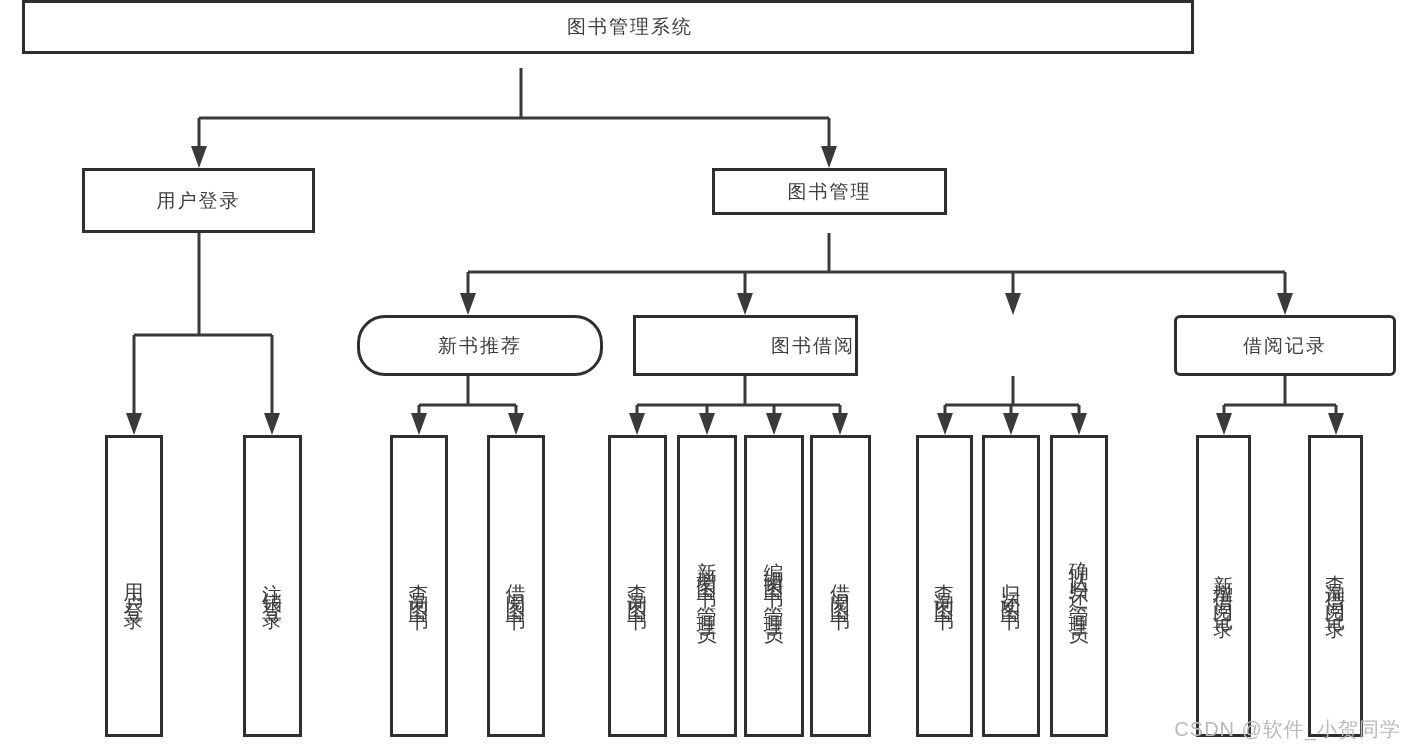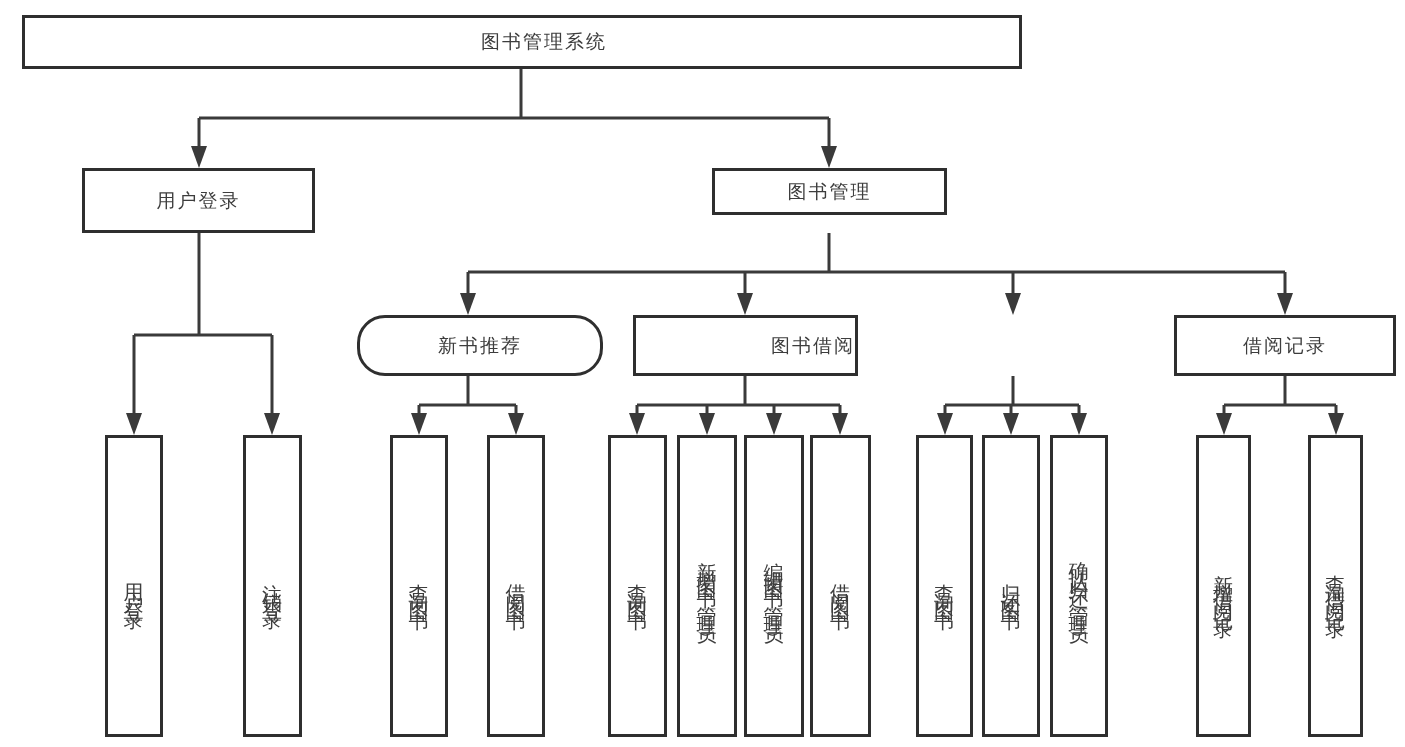--- a/index.html
+++ b/index.html
@@ -22,27 +22,27 @@
   }
   .hbox { font-size:19px; letter-spacing:2px; }
   .leaf span {
     writing-mode:vertical-rl;
     text-orientation:mixed;
     font-size:20px;
     letter-spacing:9px;
     line-height:1;
     color:#3d3d3d;
   }
-  #root-box   { left:22px;  top:15px;  width:1000px; height:54px;padding-left:44px; }
+  #root-box   { left:22px;  top:0;  width:1172px; height:54px;padding-left:44px; }
   #n-l2-0     { left:82px;  top:168px; width:233px;  height:65px; }
   #n-l2-1     { left:712px; top:168px; width:235px;  height:47px; }
   #n-l3-0     { left:357px;  top:315px; width:246px; height:61px;border-radius:28px; }
   #n-l3-1     { left:633px;  top:315px; width:225px; height:61px;justify-content:flex-end; }
   #n-l3-2     { left:902px;  top:315px; width:222px; height:61px; }
-  #n-l3-3     { left:1174px; top:315px; width:222px; height:61px; }
+  #n-l3-3     { left:1174px; top:315px; width:222px; height:61px;border-radius:6px; }
   .leaf { top:435px; height:302px; }
   #lf-0-0 { left:105px;  width:58px; }
   #lf-0-1 { left:243px;  width:59px; }
   #lf-1-0 { left:390px;  width:58px; }
   #lf-1-1 { left:487px;  width:58px; }
   #lf-2-0 { left:608px;  width:59px; }
   #lf-2-1 { left:677px;  width:60px; }
   #lf-2-2 { left:744px;  width:60px; }
   #lf-2-3 { left:810px;  width:61px; }
   #lf-3-0 { left:916px;  width:57px; }
@@ -163,14 +163,15 @@
     <span>确认归还（管理员）</span>
   </div>
 
   <div class="box leaf" id="lf-4-0">
     <span>新增借阅记录</span>
   </div>
   <div class="box leaf" id="lf-4-1">
     <span>查询借阅记录</span>
   </div>
 
+  <div id="watermark">CSDN @软件_小贺同学</div>
 
 </div>
 
 </body></html>

